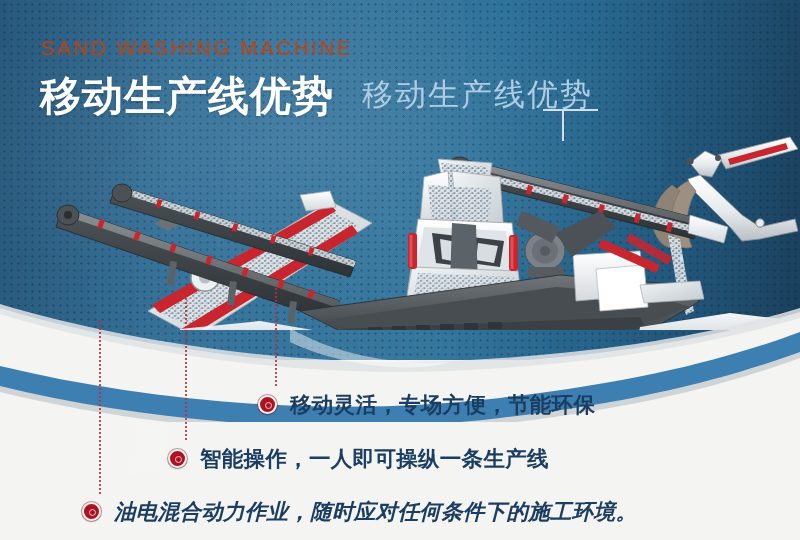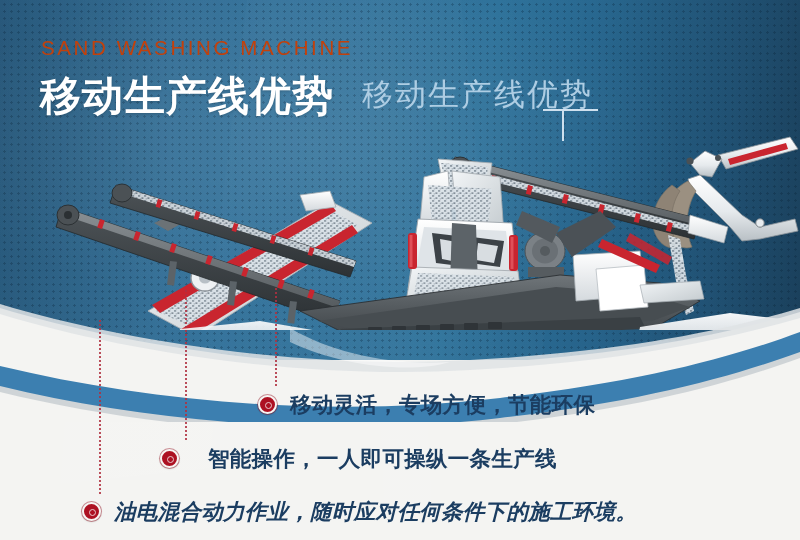--- a/index.html
+++ b/index.html
@@ -102,21 +102,21 @@
   .marker::after{
     content:""; position:absolute; left:4.6px; top:4.6px;
     width:5px; height:5px; border-radius:50%;
     border:1.6px solid #e9c9ce;
   }
   .leader {
     position:absolute; width:0; border-left:2px dotted #b03040; opacity:0.85;
   }
 
   .r1 { left:258px; top:30px; }
-  .r2 { left:160px; top:84px;gap:16px; }
+  .r2 { left:168px; top:84px; }
   .r3 { left:82px;  top:137px;font-style:italic; }
 
   .l1 { left:275px; top:-72px;  height:98px; }
   .l2 { left:185px; top:-70px;  height:150px; }
   .l3 { left:99px;  top:-40px;  height:174px; }
 </style>
 </head>
 <body>
 
 <div id="banner">

